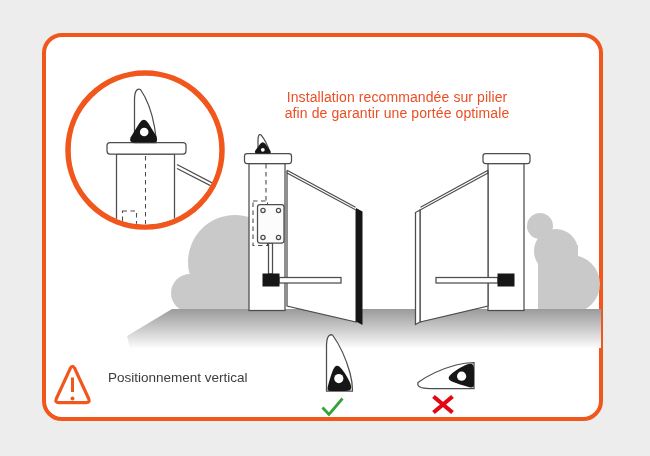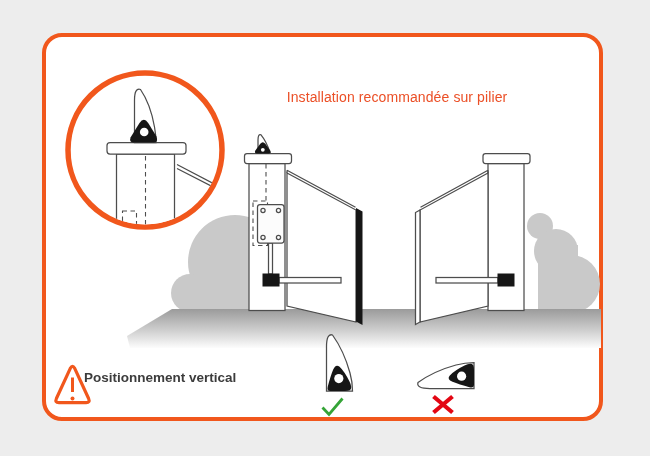--- a/index.html
+++ b/index.html
@@ -8,22 +8,22 @@
     --ok-green:#35A437; --error-red:#E30613;
   }
   html,body{margin:0;padding:0;width:650px;height:456px;overflow:hidden;
     background:var(--page-bg);font-family:"Liberation Sans",sans-serif;}
   .stage{position:relative;width:650px;height:456px;padding-left:38px;}
   .card{position:absolute;left:42px;top:33px;width:561px;height:388px;box-sizing:border-box;
     background:var(--card-bg);border:4px solid var(--accent);border-radius:20px;}
   svg.scene{position:absolute;left:0;top:0;}
   .note{position:absolute;left:252px;top:89px;width:290px;text-align:center;
     color:var(--note-text);font-size:14px;line-height:16px;letter-spacing:.1px;}
-  .warn-text{position:absolute;left:84px;top:369px;width:190px;
-    color:var(--dark-text);font-size:13.5px;line-height:17.5px;font-weight:700;}
+  .warn-text{position:absolute;left:108px;top:369px;width:190px;
+    color:var(--dark-text);font-size:13.5px;line-height:17.5px;font-weight:400;}
   
   .s  {stroke:var(--line);stroke-width:1.25;fill:none;}
   .fw {stroke:var(--line);stroke-width:1.25;fill:#ffffff;}
   .fwl{stroke:var(--line);stroke-width:1.25;fill:#fcfcfc;}
   .ink{fill:var(--ink);stroke:none;}
   .dash{stroke:var(--line);stroke-width:1.1;fill:none;stroke-dasharray:4.5 3.5;}
   .cloud{fill:var(--cloud);stroke:none;}
   .accs{stroke:var(--accent);fill:none;}
   .accf{fill:var(--accent);stroke:none;}
   .oks{stroke:var(--ok-green);fill:none;stroke-width:2.8;}
@@ -144,19 +144,20 @@
     <path class="oks" d="M322.5,407.5 L329,414.5 L342.5,398.5"></path>
 
     <g>
       <use href="#fin-ico" transform="translate(106,14) rotate(-90,339,362)"></use>
     </g>
     <path class="errs" d="M433.5,396.5 L452.5,412.5 M452.5,396.5 L433.5,412.5"></path>
   </svg>
 
   <div class="note">
     <div>Installation recommandée sur pilier</div>
+    <div>afin de garantir une portée optimale</div>
   </div>
 
   <div class="warn-text">
     <div>Positionnement vertical</div>
   </div>
 
 </div>
 
 </body></html>

